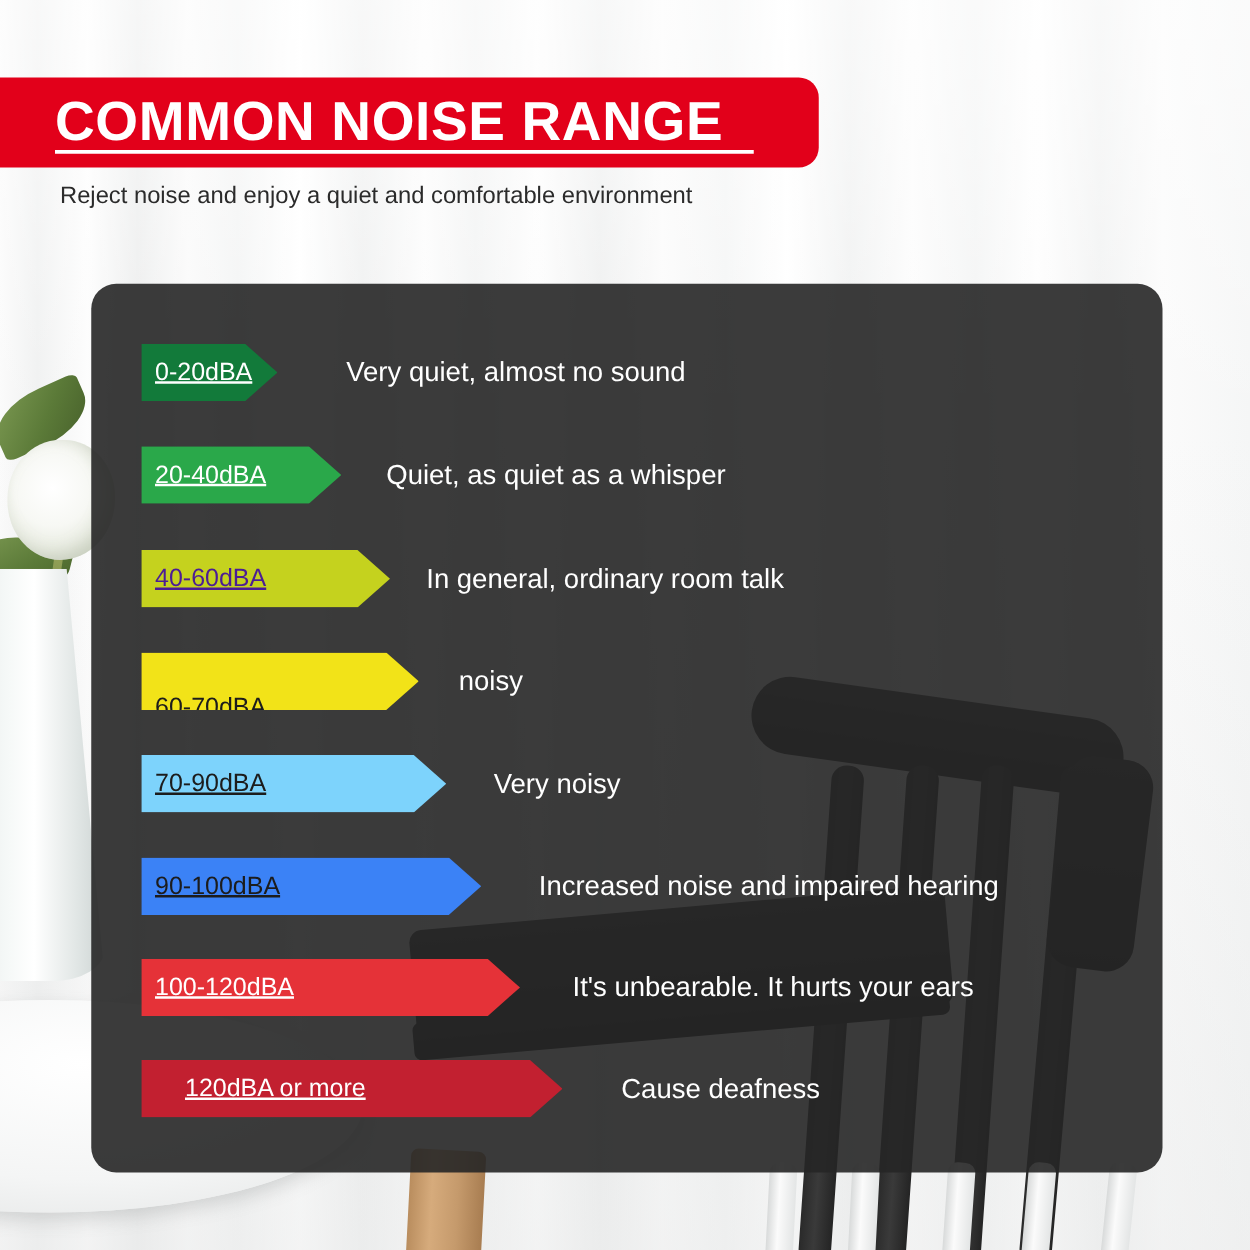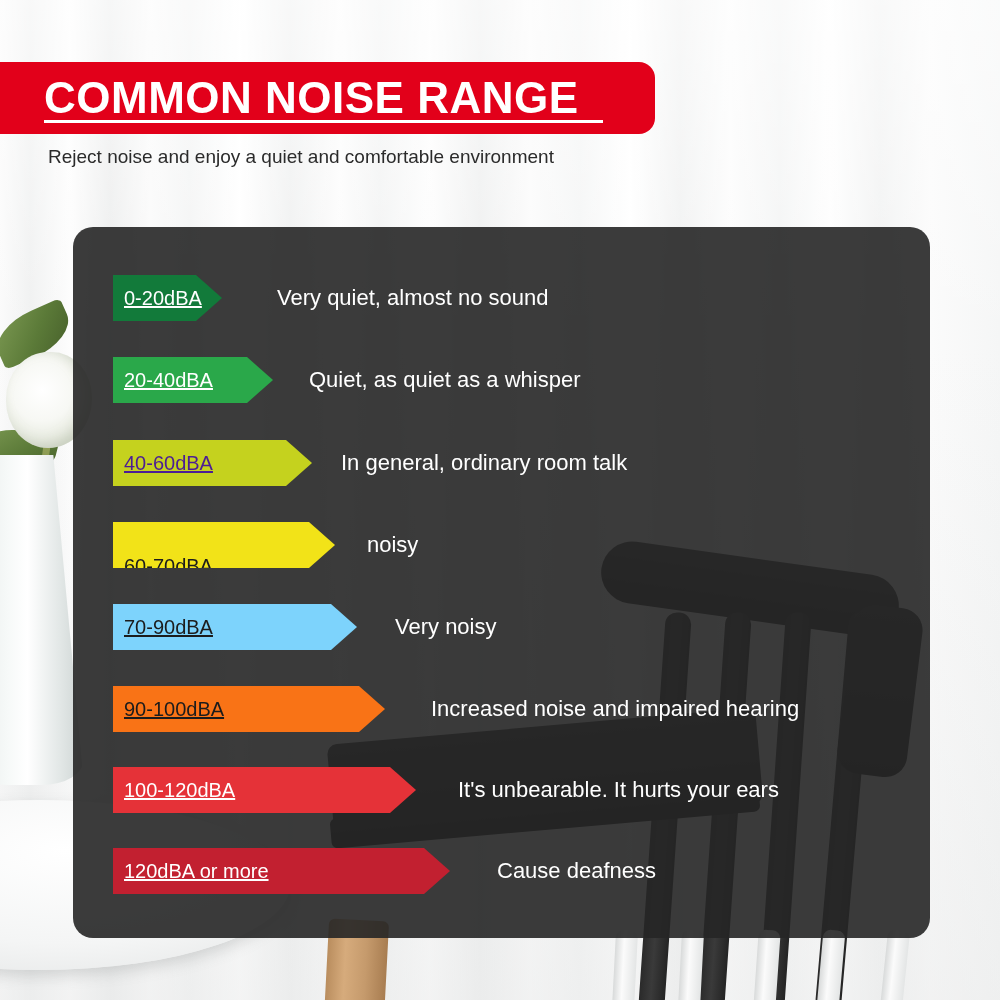--- a/index.html
+++ b/index.html
@@ -223,30 +223,30 @@
       </div>
       <div class="desc" style="left: 367px;">noisy</div>
     </div>
     <div class="row" style="top: 604px;">
       <div class="arrow" style="width: 244px; background: #7dd3fc;">
         <span class="arrow-label" style="color: rgb(28, 28, 28);">70-90dBA</span>
       </div>
       <div class="desc" style="left: 395px;">Very noisy</div>
     </div>
     <div class="row" style="top: 686px;">
-      <div class="arrow" style="width: 272px; background: #f97316;">
+      <div class="arrow" style="width: 272px; background: #3b82f6;">
         <span class="arrow-label" style="color: rgb(28, 28, 28);">90-100dBA</span>
       </div>
       <div class="desc" style="left: 431px;">Increased noise and impaired hearing</div>
     </div>
     <div class="row" style="top: 767px;">
       <div class="arrow" style="width: 303px; background: rgb(229, 50, 56);">
         <span class="arrow-label" style="color: rgb(255, 255, 255);">100-120dBA</span>
       </div>
       <div class="desc" style="left: 458px;">It's unbearable. It hurts your ears</div>
     </div>
     <div class="row" style="top: 848px;">
-      <div class="arrow" style="width: 337px; background: rgb(194, 32, 48);">
+      <div class="arrow" style="width: 337px; background: rgb(194, 32, 48); padding-left: 24px;">
         <span class="arrow-label" style="color: rgb(255, 255, 255);">120dBA or more</span>
       </div>
       <div class="desc" style="left: 497px;">Cause deafness</div>
     </div>
   </div>
 
 </body></html>

